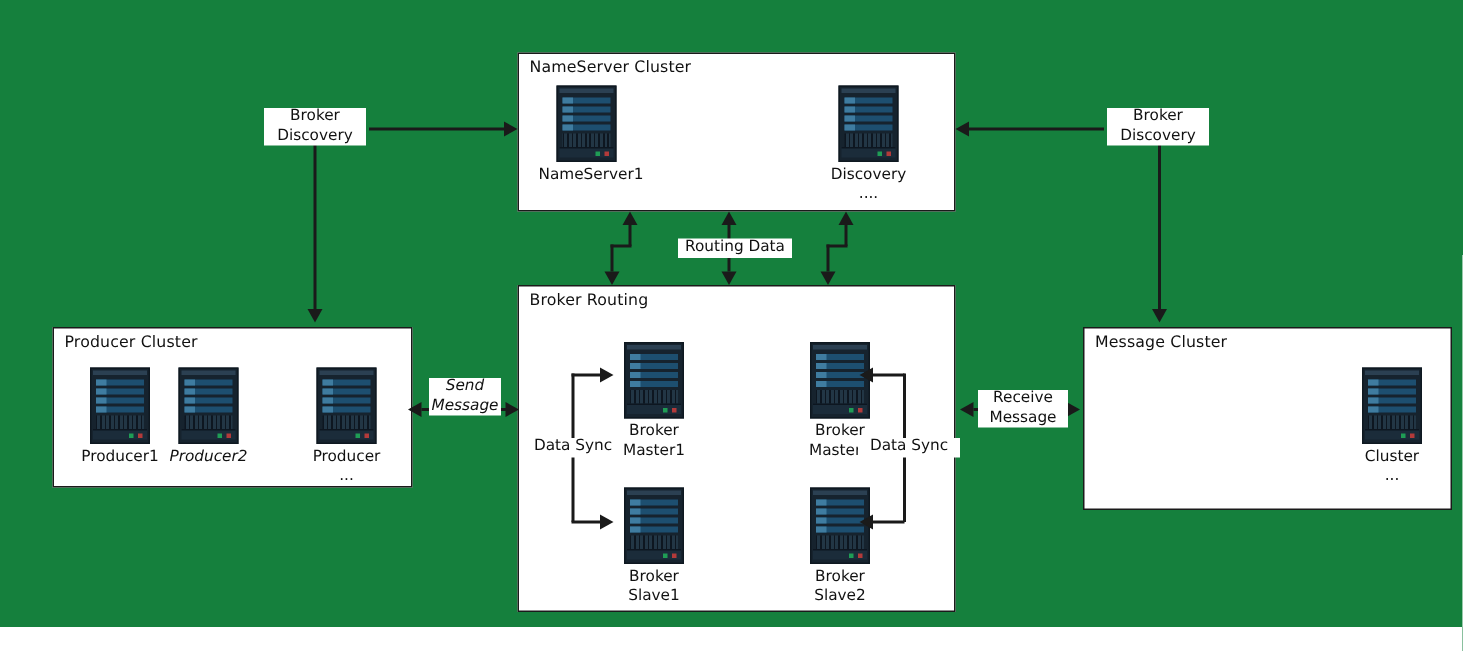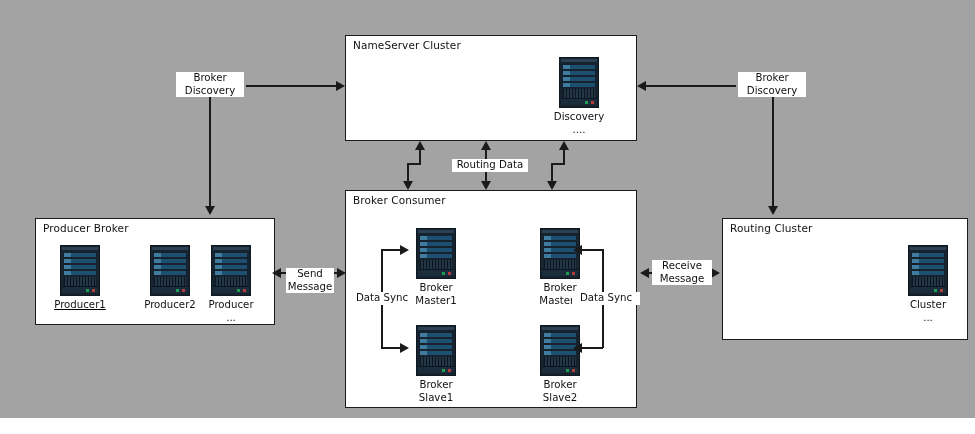--- a/index.html
+++ b/index.html
@@ -7,21 +7,21 @@
     padding: 0;
     background: #ffffff;
   }
   body {
     font-family: "DejaVu Sans", sans-serif;
   }
   #canvas {
     position: relative;
     width: 975px;
     height: 418px;
-    background: #a3a3a3;
+    background: #15803d;
     overflow: hidden;
   }
 
   
   .cluster {
     position: absolute;
     box-sizing: border-box;
     border: 1.6px solid #1a1a1a;
     background: #ffffff;
   }
@@ -164,20 +164,44 @@
 </style>
 </head>
 <body>
 
 <div id="canvas">
 
   <div class="cluster" style="left:345px; top:35px; width:292px; height:106px;">
     <div class="cluster-title">NameServer Cluster</div>
   </div>
 
+  <div class="node" style="left:359px; top:57px;">
+    <div class="server">
+      <div class="cap"></div>
+      <div class="screen">
+        <div class="bar b1">
+            <i></i>
+          </div>
+        <div class="bar b2">
+            <i></i>
+          </div>
+        <div class="bar b3">
+            <i></i>
+          </div>
+        <div class="bar b4">
+            <i></i>
+          </div>
+      </div>
+      <div class="vents"></div>
+      <div class="base"></div>
+      <div class="led green"></div>
+      <div class="led red"></div>
+    </div>
+    <div class="node-label">NameServer1</div>
+  </div>
 
 
   <div class="node" style="left:547px; top:57px;">
     <div class="server">
       <div class="cap"></div>
       <div class="screen">
         <div class="bar b1">
             <i></i>
           </div>
         <div class="bar b2">
@@ -193,21 +217,21 @@
       <div class="vents"></div>
       <div class="base"></div>
       <div class="led green"></div>
       <div class="led red"></div>
     </div>
     <div class="node-label">Discovery
 ....</div>
   </div>
 
   <div class="cluster" style="left:345px; top:190px; width:292px; height:218px;">
-    <div class="cluster-title">Broker Consumer</div>
+    <div class="cluster-title">Broker Routing</div>
   </div>
 
   <div class="node" style="left:404px; top:228px;">
     <div class="server">
       <div class="cap"></div>
       <div class="screen">
         <div class="bar b1">
             <i></i>
           </div>
         <div class="bar b2">
@@ -301,24 +325,24 @@
       <div class="vents"></div>
       <div class="base"></div>
       <div class="led green"></div>
       <div class="led red"></div>
     </div>
     <div class="node-label">Broker
 Slave2</div>
   </div>
 
   <div class="cluster" style="left:35px; top:218px; width:240px; height:107px;">
-    <div class="cluster-title">Producer Broker</div>
-  </div>
-
-  <div class="node" style="left:48px; top:245px;text-decoration:underline;">
+    <div class="cluster-title">Producer Cluster</div>
+  </div>
+
+  <div class="node" style="left:48px; top:245px;">
     <div class="server">
       <div class="cap"></div>
       <div class="screen">
         <div class="bar b1">
             <i></i>
           </div>
         <div class="bar b2">
             <i></i>
           </div>
         <div class="bar b3">
@@ -329,21 +353,21 @@
           </div>
       </div>
       <div class="vents"></div>
       <div class="base"></div>
       <div class="led green"></div>
       <div class="led red"></div>
     </div>
     <div class="node-label">Producer1</div>
   </div>
 
-  <div class="node" style="left:138px; top:245px;">
+  <div class="node" style="left:107px; top:245px;font-style:italic;">
     <div class="server">
       <div class="cap"></div>
       <div class="screen">
         <div class="bar b1">
             <i></i>
           </div>
         <div class="bar b2">
             <i></i>
           </div>
         <div class="bar b3">
@@ -381,21 +405,21 @@
       <div class="vents"></div>
       <div class="base"></div>
       <div class="led green"></div>
       <div class="led red"></div>
     </div>
     <div class="node-label">Producer
 ...</div>
   </div>
 
   <div class="cluster" style="left:722px; top:218px; width:246px; height:122px;">
-    <div class="cluster-title">Routing Cluster</div>
+    <div class="cluster-title">Message Cluster</div>
   </div>
 
 
 
   <div class="node" style="left:896px; top:245px;">
     <div class="server">
       <div class="cap"></div>
       <div class="screen">
         <div class="bar b1">
             <i></i>
@@ -450,21 +474,21 @@
   <div class="arrow up" style="left:559px; top:141px;"></div>
   <div class="hline" style="left:551px; top:163px; width:14px;"></div>
   <div class="vline" style="left:551px; top:163px; height:18px;"></div>
   <div class="arrow down" style="left:547px; top:181px;"></div>
 
   <div class="edge-label plain" style="left:452px; top:159px; width:76px;">Routing Data</div>
 
   <div class="hline" style="left:281px; top:272px; width:58px;"></div>
   <div class="arrow left" style="left:272px; top:267.5px;"></div>
   <div class="arrow right" style="left:337px; top:267.5px;"></div>
-  <div class="edge-label" style="left:286px; top:268px; width:48px;">Send
+  <div class="edge-label" style="left:286px; top:252px; width:48px;font-style:italic;">Send
 Message</div>
 
   <div class="hline" style="left:649px; top:272px; width:64px;"></div>
   <div class="arrow left" style="left:640px; top:267.5px;"></div>
   <div class="arrow right" style="left:711px; top:267.5px;"></div>
   <div class="edge-label" style="left:652px; top:260px; width:60px;">Receive
 Message</div>
 
   <div class="vline" style="left:381px; top:249px; height:99px;"></div>
   <div class="hline" style="left:381px; top:249px; width:21px;"></div>

